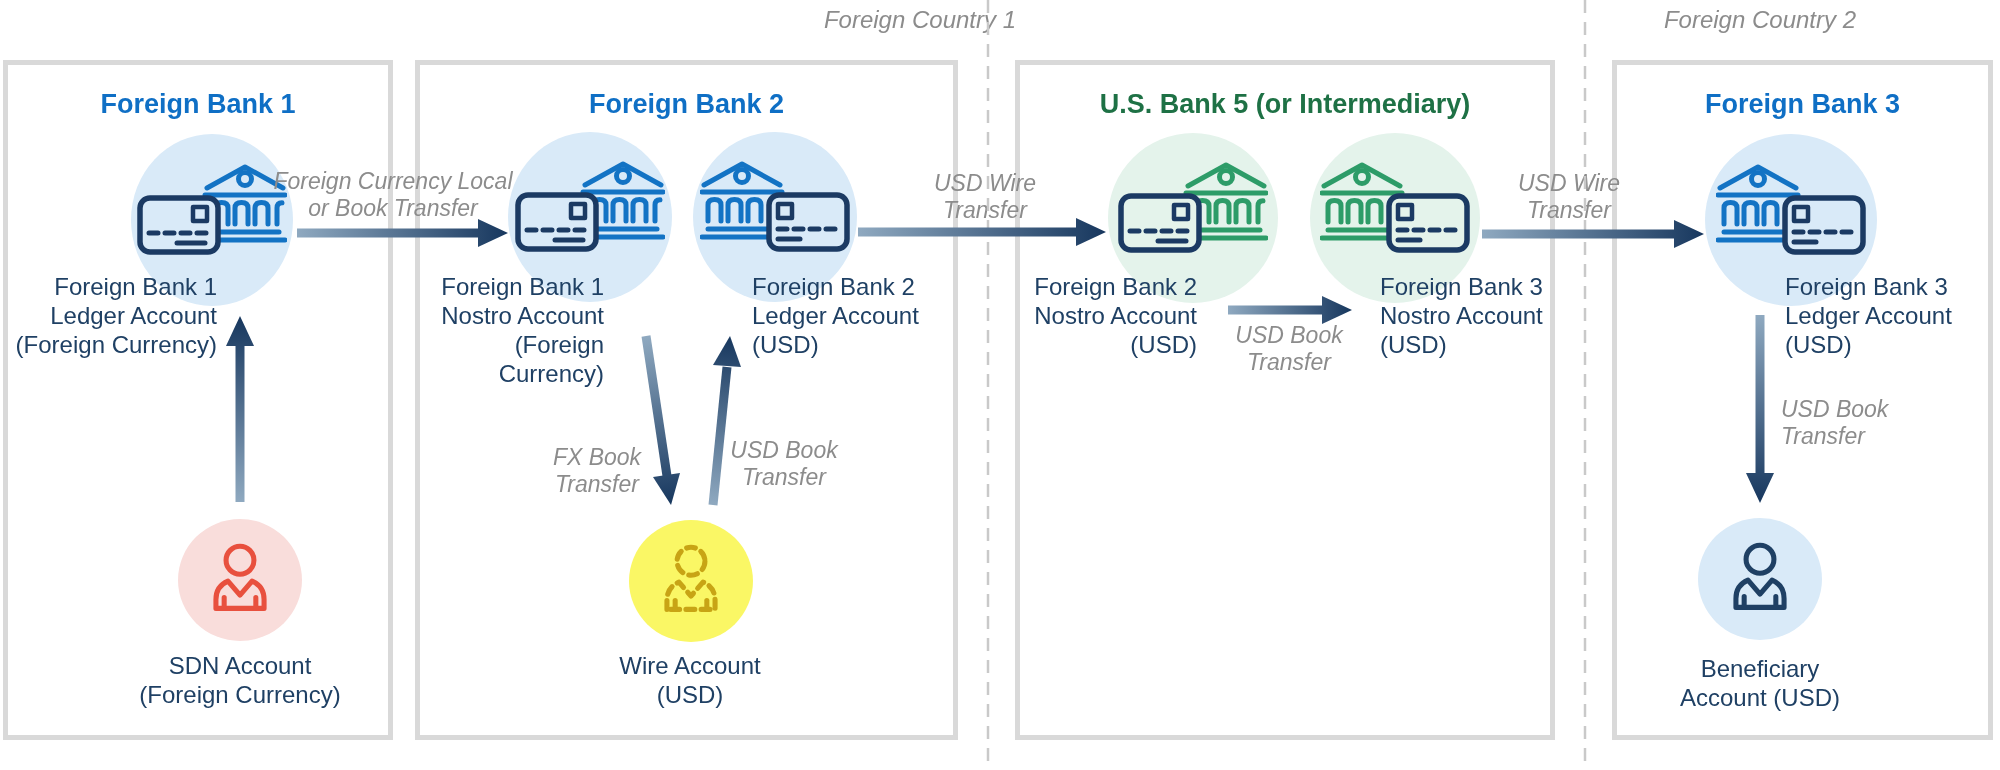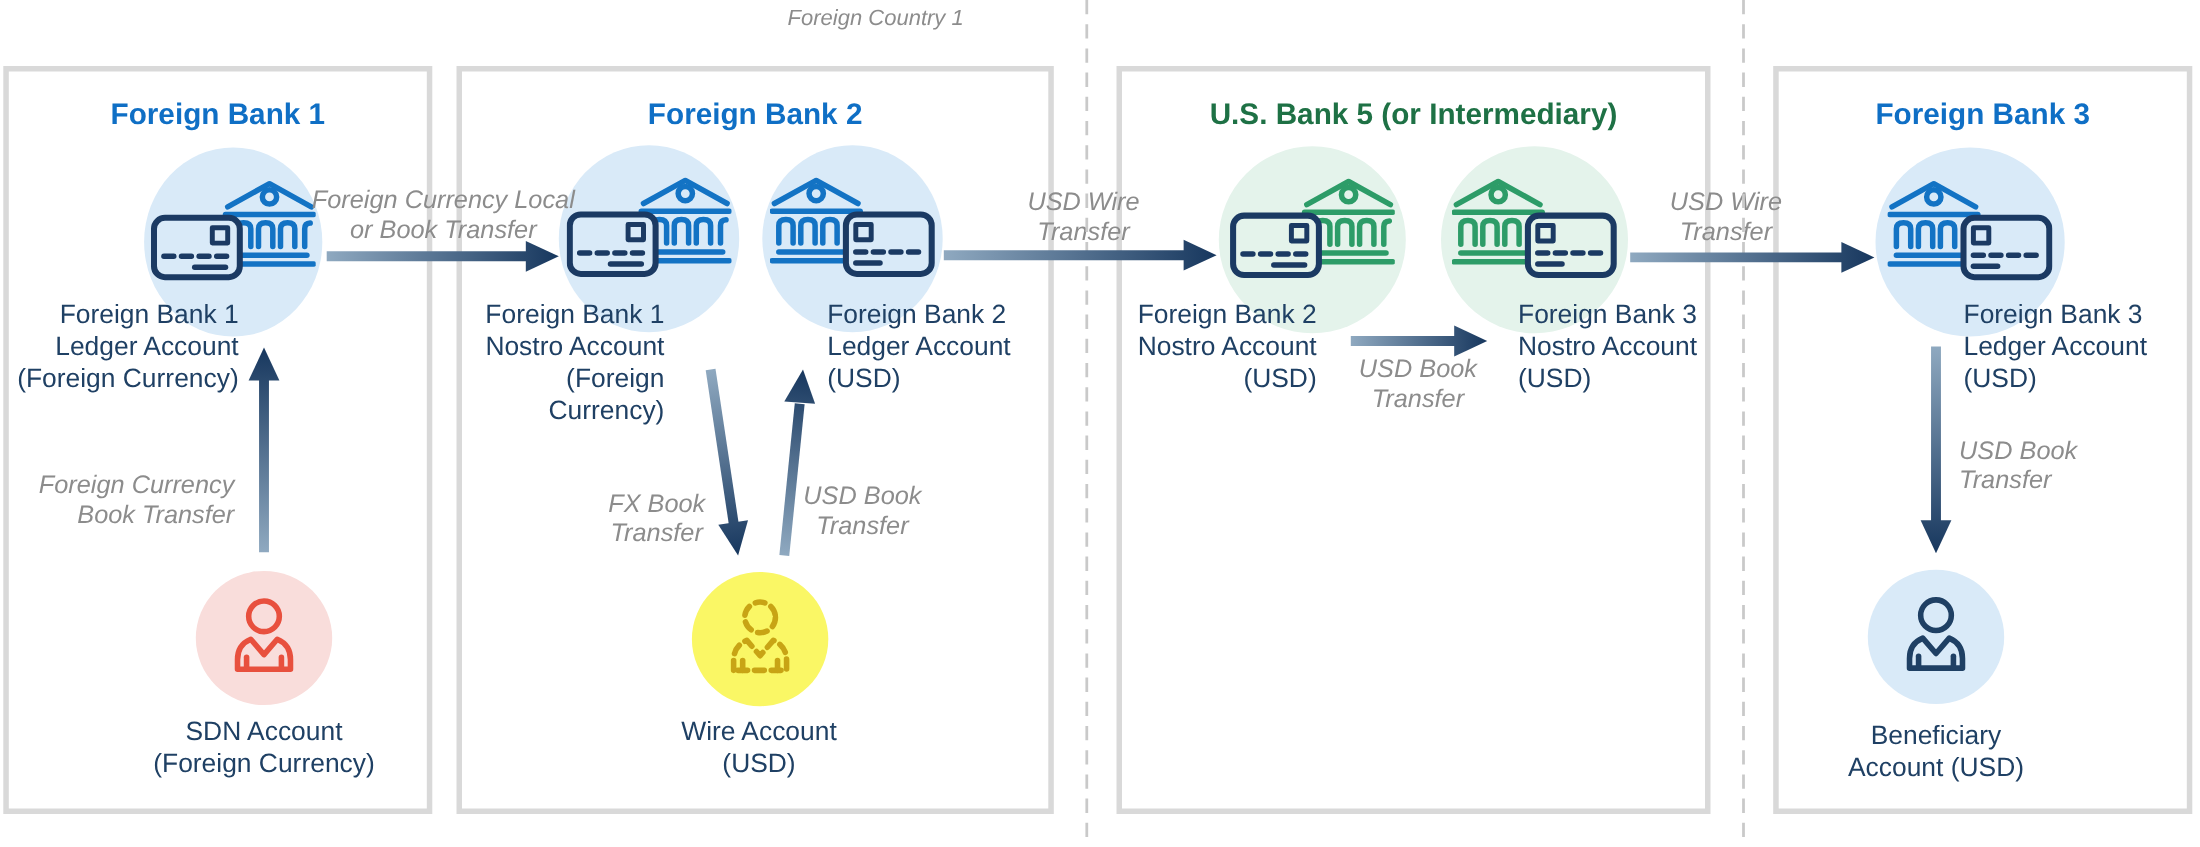--- a/index.html
+++ b/index.html
@@ -1,19 +1,19 @@
 <!DOCTYPE html>
 <html style="--bank_title_blue: #0F6FC5; --bank_title_green: #1E7145; --building_blue: #1373C4; --building_green: #2D9C68; --card_navy: #1B3A63; --label_navy: #1F4064; --flow_grey: #8C8C8C; --circle_blue: #D9EAF8; --circle_green: #E4F3EB; --circle_pink: #F9DDDB; --circle_yellow: #FAF765; --person_red: #E8503E; --person_gold: #C8A415; --arrow_dark: #17375E; --arrow_light: #8FA9C0; --box_border: #D9D9D9; --divider_grey: #C9C9C9;"><head>
 <meta charset="utf-8">
 <style>
   html,body{margin:0;padding:0;background:#ffffff;}
   #canvas{position:relative;width:2000px;height:770px;background:#ffffff;overflow:hidden;
           font-family:"Liberation Sans", sans-serif;}
-  .region{position:absolute;top:6px;font-style:italic;font-size:20px;color:var(--flow_grey);
-          text-align:left;width:300px;}
+  .region{position:absolute;top:6px;font-style:italic;font-size:24px;color:var(--flow_grey);
+          text-align:right;width:300px;}
   .box{position:absolute;top:60px;height:680px;background:#ffffff;
        border:5px solid var(--box_border);box-sizing:border-box;}
   .box-title{position:absolute;top:24px;left:0;right:0;text-align:center;font-weight:bold;
              font-size:27px;color:var(--bank_title_blue);}
   .box-title.green{color:var(--bank_title_green);}
   .circle{position:absolute;border-radius:50%;}
   .circle.blue{background:var(--circle_blue);}
   .circle.green{background:var(--circle_green);}
   .circle.pink{background:var(--circle_pink);}
   .circle.yellow{background:var(--circle_yellow);}
@@ -81,20 +81,21 @@
           <circle cx="30" cy="16" r="11"></circle>
           <path d="M11,54 V47 Q11,36.5 20.5,32.5 L30,43.5 L39.5,32.5 Q49,36.5 49,47 V54 Z"></path>
           <path d="M17.5,54 V45.5"></path>
           <path d="M42.5,54 V45.5"></path>
         </g>
       </symbol>
     </defs>
   </svg>
 
   <div class="region" style="left:716px">Foreign Country 1</div>
+  <div class="region" style="left:1556px">Foreign Country 2</div>
 
   <div class="box" style="left:3px;width:390px">
     <div class="box-title">Foreign Bank 1</div>
   </div>
   <div class="box" style="left:415px;width:543px">
     <div class="box-title">Foreign Bank 2</div>
   </div>
   <div class="box" style="left:1015px;width:540px">
     <div class="box-title green">U.S. Bank 5 (or Intermediary)</div>
   </div>
@@ -160,24 +161,22 @@
   <div class="acct ta-l" style="left:1785px;width:200px;top:272px">Foreign Bank 3
 Ledger Account
 (USD)</div>
   <div class="acct ta-c" style="left:90px;width:300px;top:651px">SDN Account
 (Foreign Currency)</div>
   <div class="acct ta-c" style="left:540px;width:300px;top:651px">Wire Account
 (USD)</div>
   <div class="acct ta-c" style="left:1610px;width:300px;top:654px">Beneficiary
 Account (USD)</div>
 
-  <div class="flow ta-c" style="left:253px;width:300px;top:168px">Foreign Currency Local
+  <div class="flow ta-c" style="left:243px;width:300px;top:168px">Foreign Currency Local
 or Book Transfer</div>
-  <div class="flow ta-r" style="left:13px;width:200px;top:427px">Foreign Currency
-Book Transfer</div>
   <div class="flow ta-c" style="left:497px;width:200px;top:444px">FX Book
 Transfer</div>
   <div class="flow ta-c" style="left:684px;width:200px;top:437px">USD Book
 Transfer</div>
   <div class="flow ta-c" style="left:885px;width:200px;top:170px">USD Wire
 Transfer</div>
   <div class="flow ta-c" style="left:1189px;width:200px;top:322px">USD Book
 Transfer</div>
   <div class="flow ta-c" style="left:1469px;width:200px;top:170px">USD Wire
 Transfer</div>

